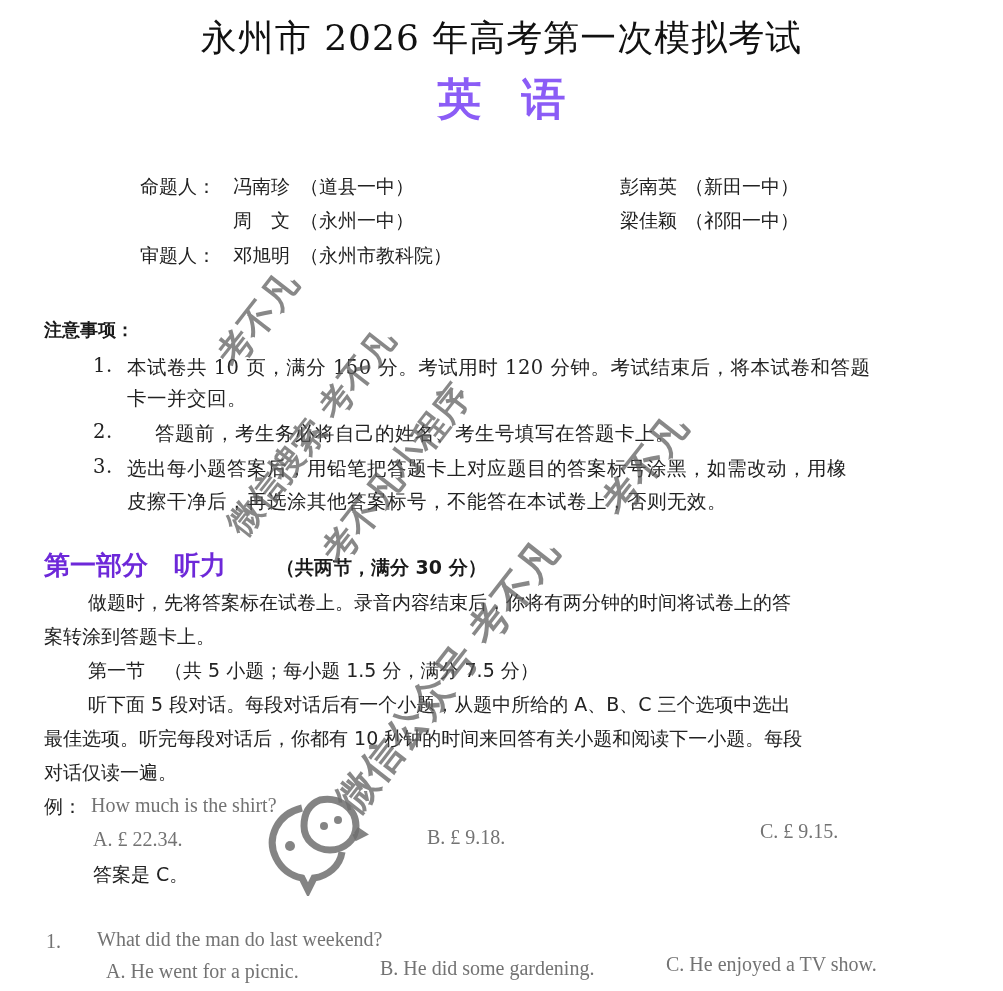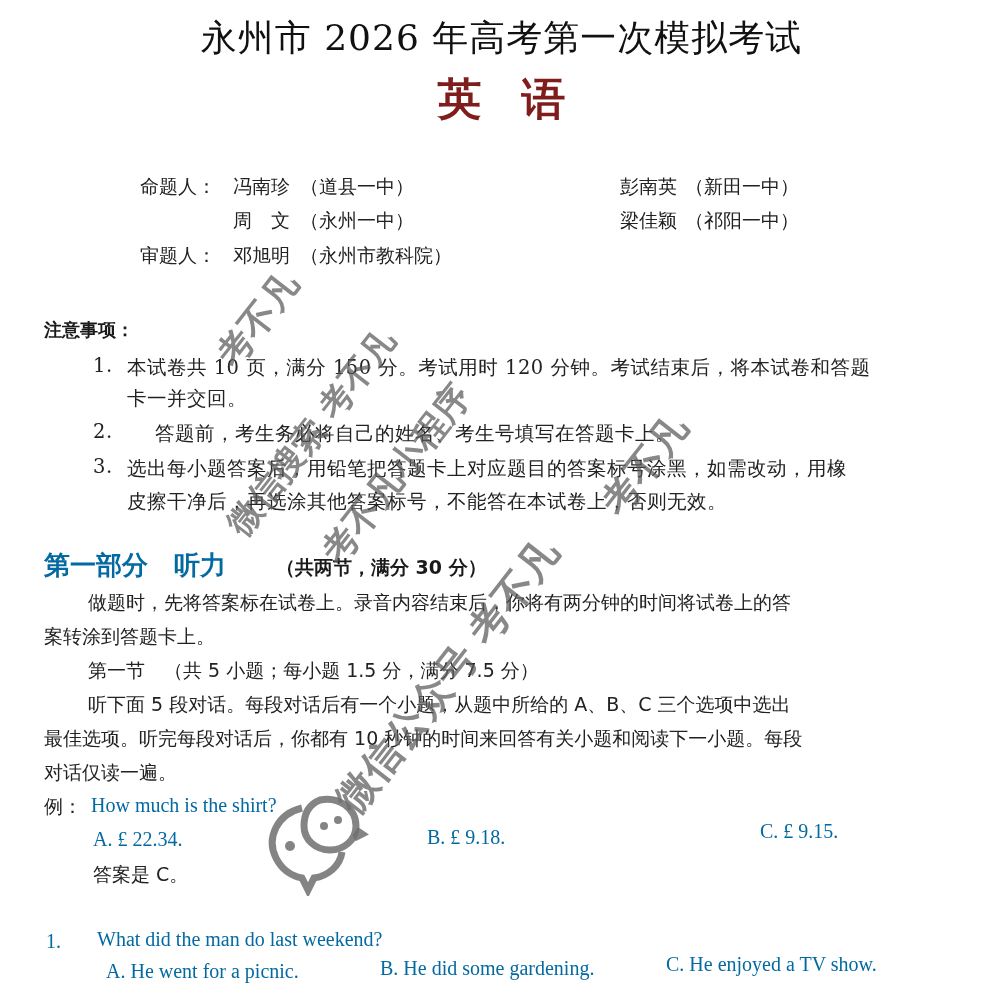--- a/index.html
+++ b/index.html
@@ -9,30 +9,30 @@
     color: #1a1a1a;
   }
   .abs { position: absolute; white-space: nowrap; }
   .title {
     left: 0; width: 1003px; top: 14px; text-align: center;
     font-size: 36px; letter-spacing: 1px; color: #111;
   }
   .subject {
     left: 0; width: 1003px; top: 70px; text-align: center;
     font-family: "DejaVu Sans", sans-serif; font-weight: bold;
-    font-size: 44px; letter-spacing: 40px; color: #7f1d1d;
+    font-size: 44px; letter-spacing: 40px; color: #8b5cf6;
     padding-left: 40px; box-sizing: border-box;
   }
   .auth { font-size: 19px; color: #222; }
   .h-notes { font-family: "DejaVu Sans", sans-serif; font-weight: bold; font-size: 18px; }
   .body-txt { font-size: 19.5px; color: #222; letter-spacing: 0.5px; }
-  .sec-title { font-family: "DejaVu Sans", sans-serif; font-weight: bold; font-size: 26px; color: #0369a1; }
+  .sec-title { font-family: "DejaVu Sans", sans-serif; font-weight: bold; font-size: 26px; color: #6d28d9; }
   .sec-sub { font-family: "DejaVu Sans", sans-serif; font-weight: bold; font-size: 19px; }
   .instr { font-family: "DejaVu Sans", sans-serif; font-size: 19px; color: #222; }
-  .eng { font-family: "Liberation Serif", serif; font-size: 20px; color: #0369a1; }
+  .eng { font-family: "Liberation Serif", serif; font-size: 20px; color: #737373; }
   .wm {
     position: absolute; font-family: "DejaVu Sans", sans-serif; font-weight: bold;
     color: rgba(90, 90, 90, 0.72); white-space: nowrap; transform-origin: left center;
     pointer-events: none;
   }
   .wechat { position: absolute; left: 262px; top: 786px; width: 110px; height: 110px; pointer-events: none; }
 </style>
 </head>
 <body>
 

